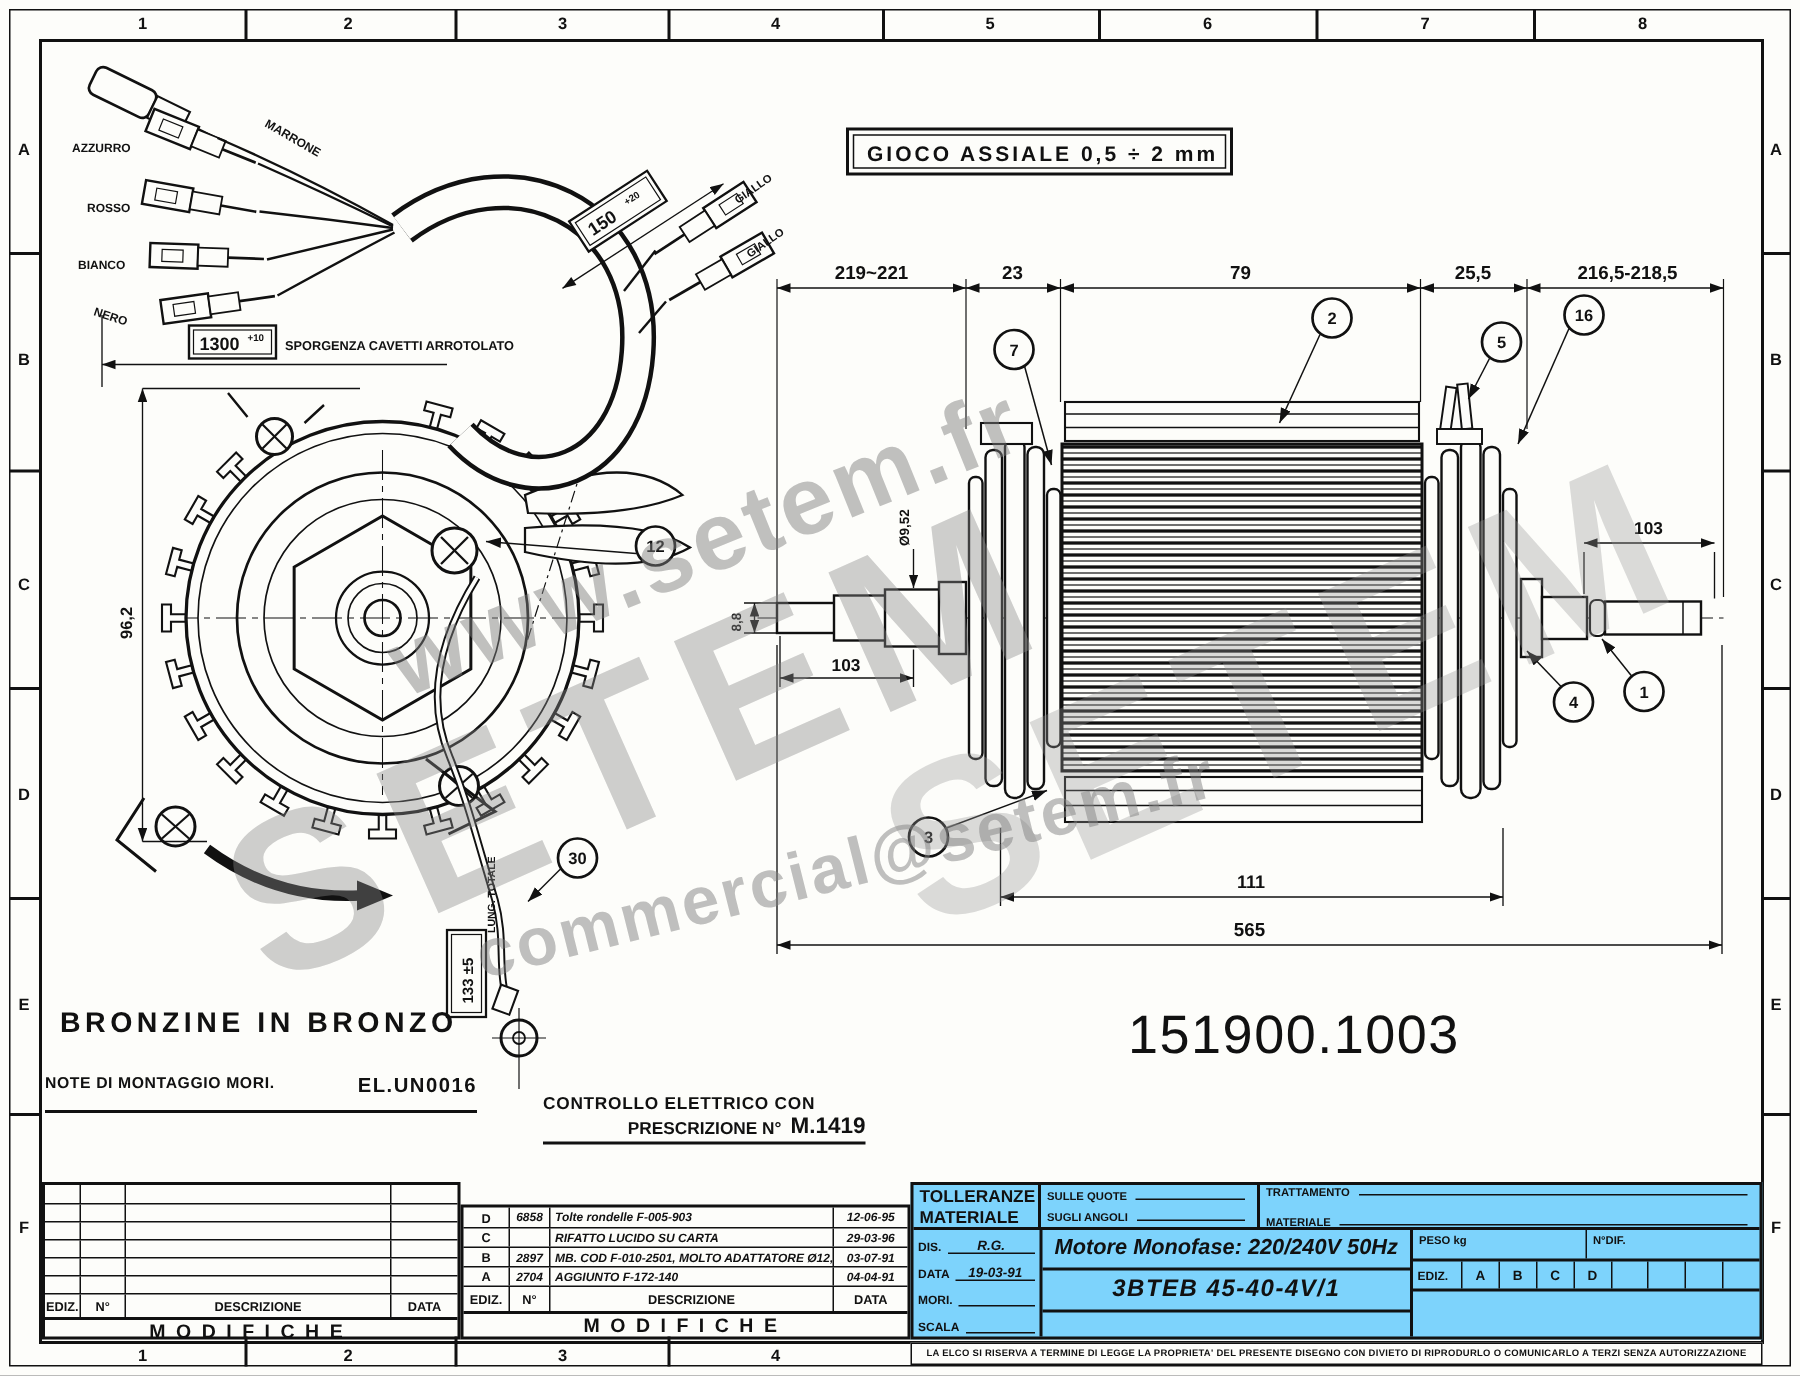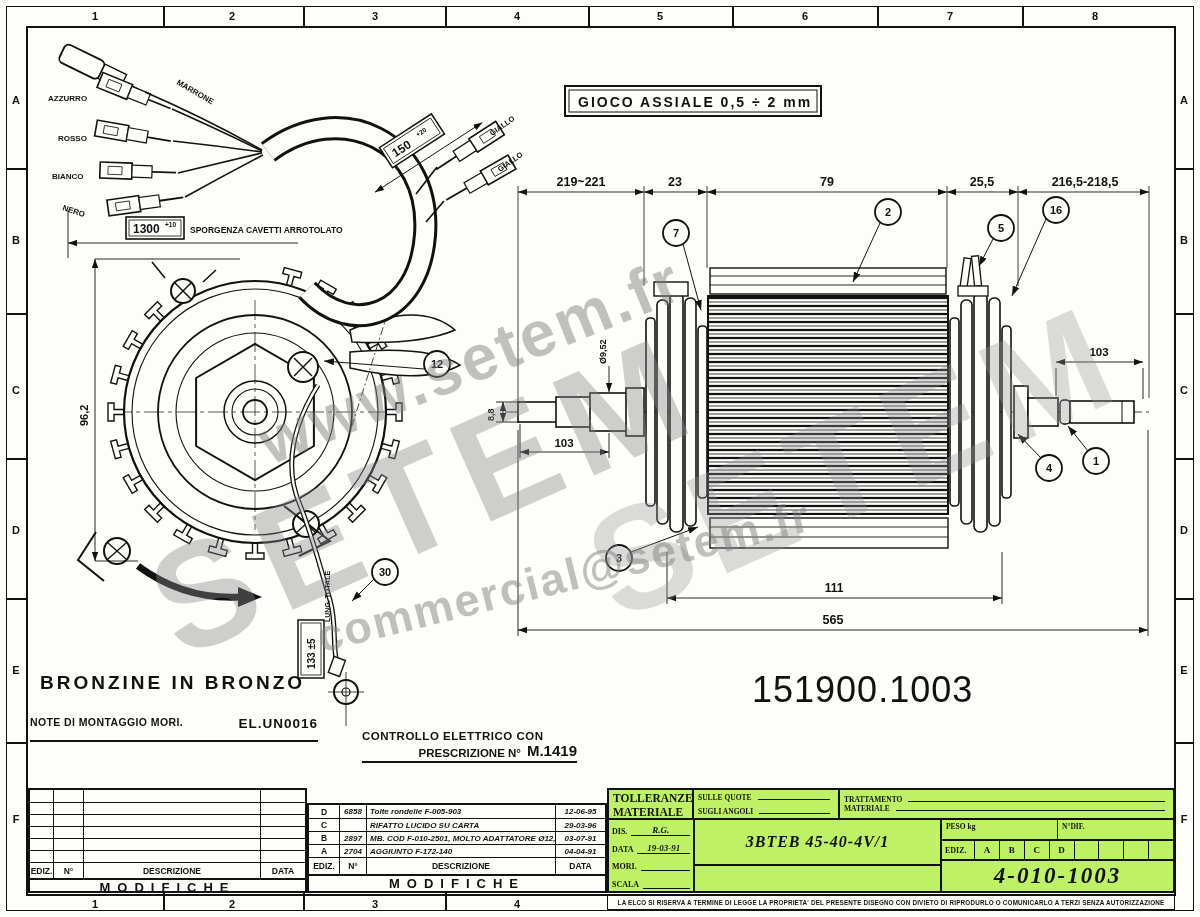--- a/index.html
+++ b/index.html
@@ -35,25 +35,25 @@
   .tbl{background:#fff0;display:flex;flex-direction:column;box-sizing:border-box;border:2px solid #111;z-index:8;}
   .trow{display:flex;border-top:1px solid #111;flex:0 0 auto;box-sizing:border-box;}
   .trow:first-child{border-top:none;}
   .tc{border-right:1px solid #111;box-sizing:border-box;overflow:hidden;display:flex;align-items:center;justify-content:center;}
   .tc:last-child{border-right:none;}
   .hcell{font-size:8.5px;font-weight:bold;}
   .titlerow{font-size:13px;font-weight:bold;letter-spacing:7px;justify-content:center;display:flex;align-items:center;border-top:2px solid #111;}
   .hand{font-style:italic;font-weight:bold;font-size:8px;white-space:nowrap;}
   .handL{justify-content:flex-start;padding-left:3px;}
   
-  .tblock{left:607px;top:788px;width:568px;height:105px;border:2.5px solid #111;box-sizing:border-box;display:flex;flex-direction:column;z-index:8;background:#bef264;font-family:Liberation Serif, serif;}
+  .tblock{left:607px;top:788px;width:568px;height:105px;border:2.5px solid #111;box-sizing:border-box;display:flex;flex-direction:column;z-index:8;background:#7dd3fc;}
   .tb-r1{display:flex;height:30px;border-bottom:2px solid #111;box-sizing:border-box;flex:0 0 auto;}
   .tb-tol{width:85px;border-right:2px solid #111;font-size:11.5px;font-weight:bold;line-height:14px;padding:1px 0 0 4px;box-sizing:border-box;}
   .tb-quote{width:146px;border-right:2px solid #111;display:flex;flex-direction:column;justify-content:space-around;box-sizing:border-box;}
-  .tb-trat{flex:1;display:flex;flex-direction:column;justify-content:center;}
+  .tb-trat{flex:1;display:flex;flex-direction:column;justify-content:flex-start;gap:11px;}
   .mini{display:flex;align-items:flex-end;font-size:7.5px;font-weight:bold;padding:0 4px;}
   .mini .blank{flex:1;border-bottom:1.2px solid #111;margin:0 4px 2px 6px;}
   .tb-r2{display:flex;flex:1;}
   .tb-logo{width:77px;border-right:2px solid #111;display:flex;flex-direction:column;align-items:center;justify-content:center;box-sizing:border-box;}
   .logoTxt{font-size:27px;font-weight:900;letter-spacing:1px;transform:scaleY(1.15);border-bottom:4px solid #111;line-height:28px;}
   .logoSub{font-size:5.5px;font-weight:bold;letter-spacing:.5px;margin-top:3px;border-top:1px solid #111;padding-top:1px;}
   .tb-fields{width:86px;border-right:2px solid #111;display:flex;flex-direction:column;box-sizing:border-box;}
   .fld{flex:1;display:flex;align-items:flex-end;font-size:8px;font-weight:bold;padding:0 3px 2px 3px;}
   .fld .fv{flex:1;border-bottom:1px solid #111;margin-left:4px;font-style:italic;font-size:9px;text-align:center;}
   .tb-prod{width:247px;border-right:2px solid #111;display:flex;flex-direction:column;box-sizing:border-box;}
@@ -550,40 +550,40 @@
         <div class="fld">
             <span>MORI.</span>
             <span class="fv"></span>
           </div>
         <div class="fld">
             <span>SCALA</span>
             <span class="fv"></span>
           </div>
       </div>
       <div class="tb-prod">
+        <div class="prod1">Motore Monofase: 220/240V 50Hz</div>
         <div class="prod2">3BTEB 45-40-4V/1</div>
         <div class="prod3"></div>
       </div>
       <div class="tb-right">
         <div class="tr-a">
           <div>PESO kg</div>
           <div>N°DIF.</div>
         </div>
         <div class="tr-b">
           <div class="ed">EDIZ.</div>
           <div class="bx">A</div>
           <div class="bx">B</div>
           <div class="bx">C</div>
           <div class="bx">D</div>
           <div class="bx"></div>
           <div class="bx"></div>
           <div class="bx"></div>
           <div class="bx"></div>
         </div>
-        <div class="tr-c">4-010-1003</div>
       </div>
     </div>
   </div>
 
   <div class="abs disclaimer">LA ELCO SI RISERVA A TERMINE DI LEGGE LA PROPRIETA' DEL PRESENTE DISEGNO CON DIVIETO DI RIPRODURLO O COMUNICARLO A TERZI SENZA AUTORIZZAZIONE</div>
 
   <div class="frame-outer"></div>
   <div class="frame-inner"></div>
 
   <div class="zl" style="left:84px;top:9px">1</div>

